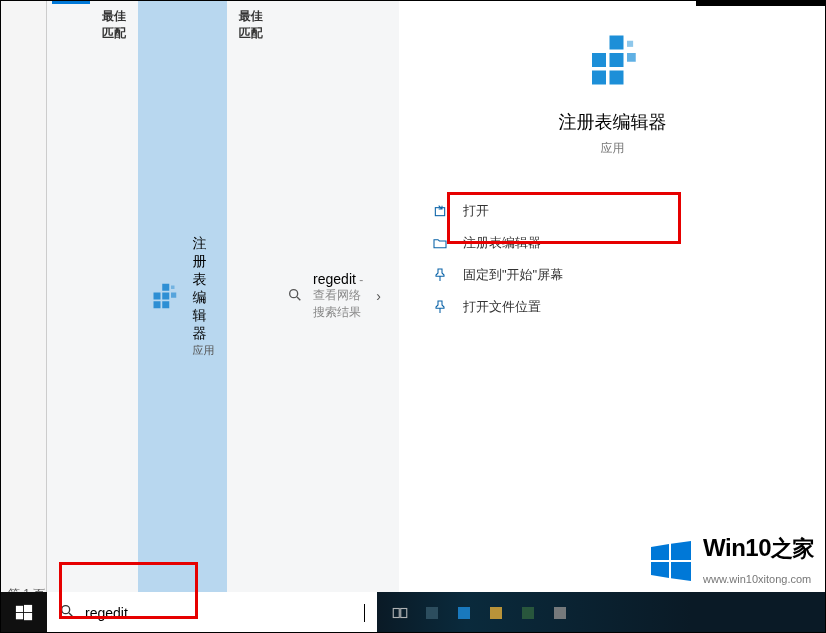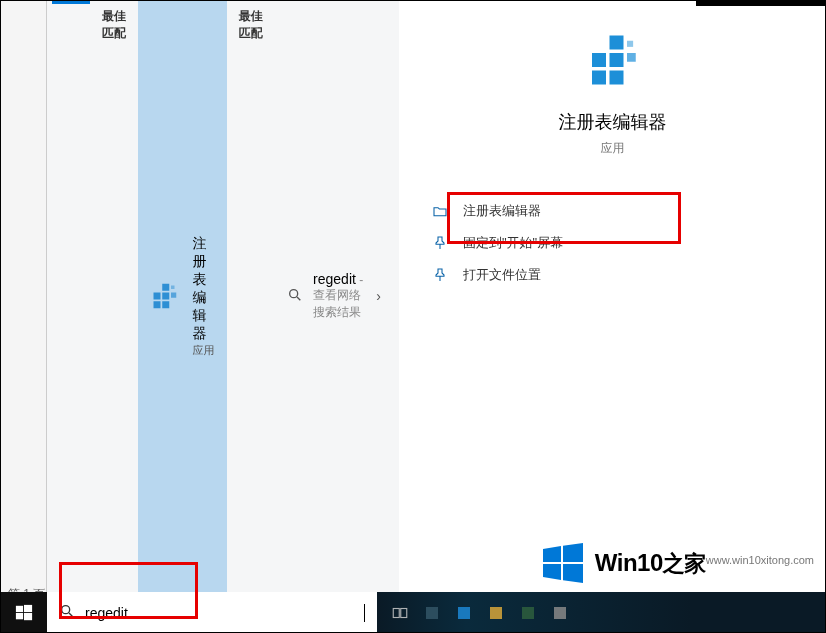--- a/index.html
+++ b/index.html
@@ -171,21 +171,21 @@
     .watermark {
       position: absolute;
       right: 12px;
       bottom: 48px;
       display: flex;
       align-items: center;
       gap: 10px;
     }
     .wm-logo { width: 44px; height: 44px; }
     .wm-logo svg { width: 44px; height: 44px; fill: #0078d7; }
-    .wm-text { display:flex; flex-direction:row; line-height:1; }
+    .wm-text { display:flex; flex-direction:column; line-height:1;gap:10px; }
     .wm-main { font-size: 24px; font-weight: 700; letter-spacing: -0.5px; }
     .wm-main .zh { font-size: 22px; font-weight: 600; }
     .wm-url { font-size: 11px; color: #777; margin-top: 4px; }
     .top-black { position:absolute; top:0; right:0; width:130px; height:6px; background:#000; }
   </style>
 </head>
 <body>
 
 <div class="left-gutter">
   <div class="page-label">第 1 页</div>
@@ -246,20 +246,29 @@
             <rect x="48" y="10" width="7" height="7" opacity="0.5"></rect>
           </g>
         </svg>
     </div>
     <div class="hero-title">注册表编辑器</div>
     <div class="hero-sub">应用</div>
     <div class="actions">
       <div class="action">
         <span class="ic">
             <svg viewBox="0 0 24 24" stroke-width="1.6">
+              <rect x="5" y="7" width="14" height="12"></rect>
+              <path d="M10 4l5 5M15 4v5h-5" fill="none"></path>
+            </svg>
+          </span>
+        <span>打开</span>
+      </div>
+      <div class="action">
+        <span class="ic">
+            <svg viewBox="0 0 24 24" stroke-width="1.6">
               <path d="M3 7h6l2 2h10v10H3z"></path>
             </svg>
           </span>
         <span>注册表编辑器</span>
       </div>
       <div class="action">
         <span class="ic">
             <svg viewBox="0 0 24 24" stroke-width="1.6">
               <path d="M9 3h6v6l3 3v2H6v-2l3-3zM12 14v7"></path>
             </svg>

